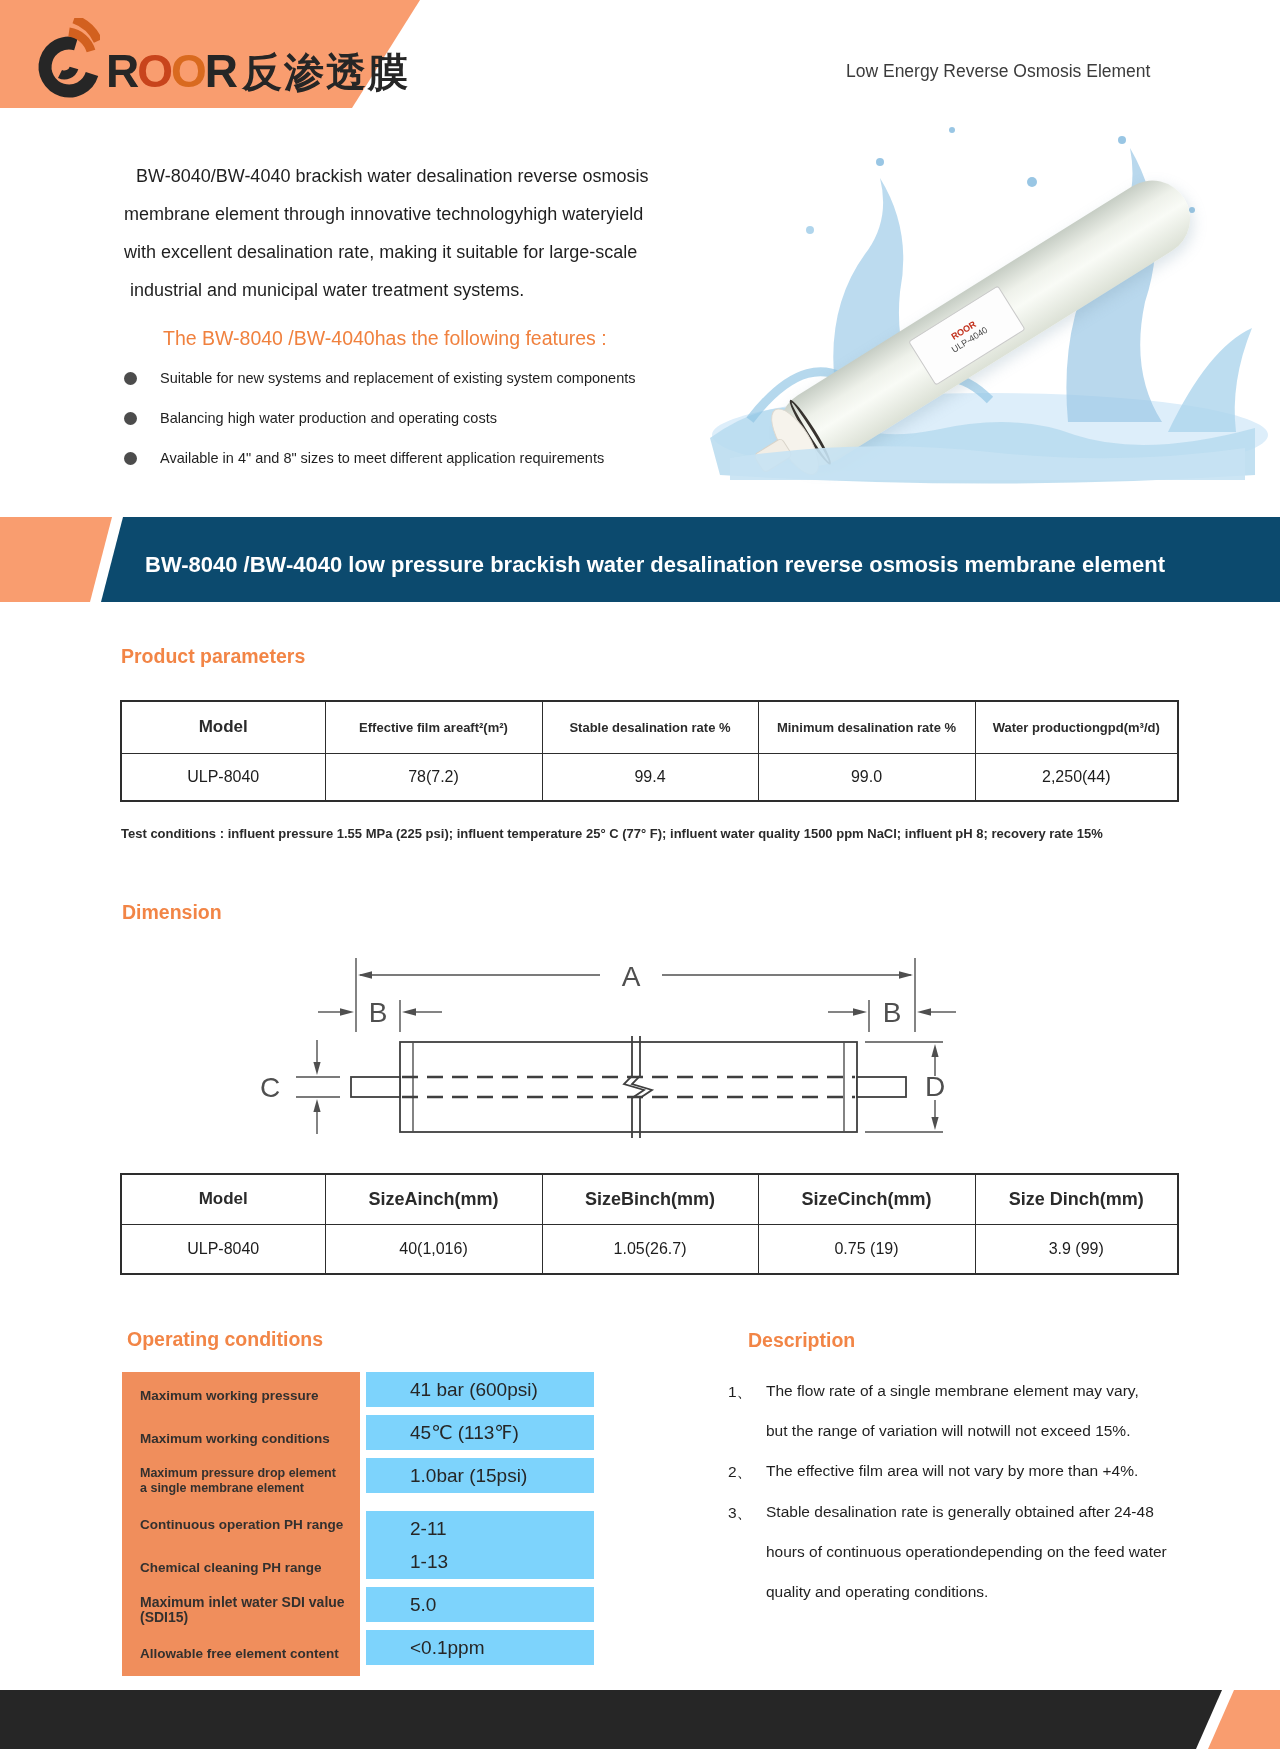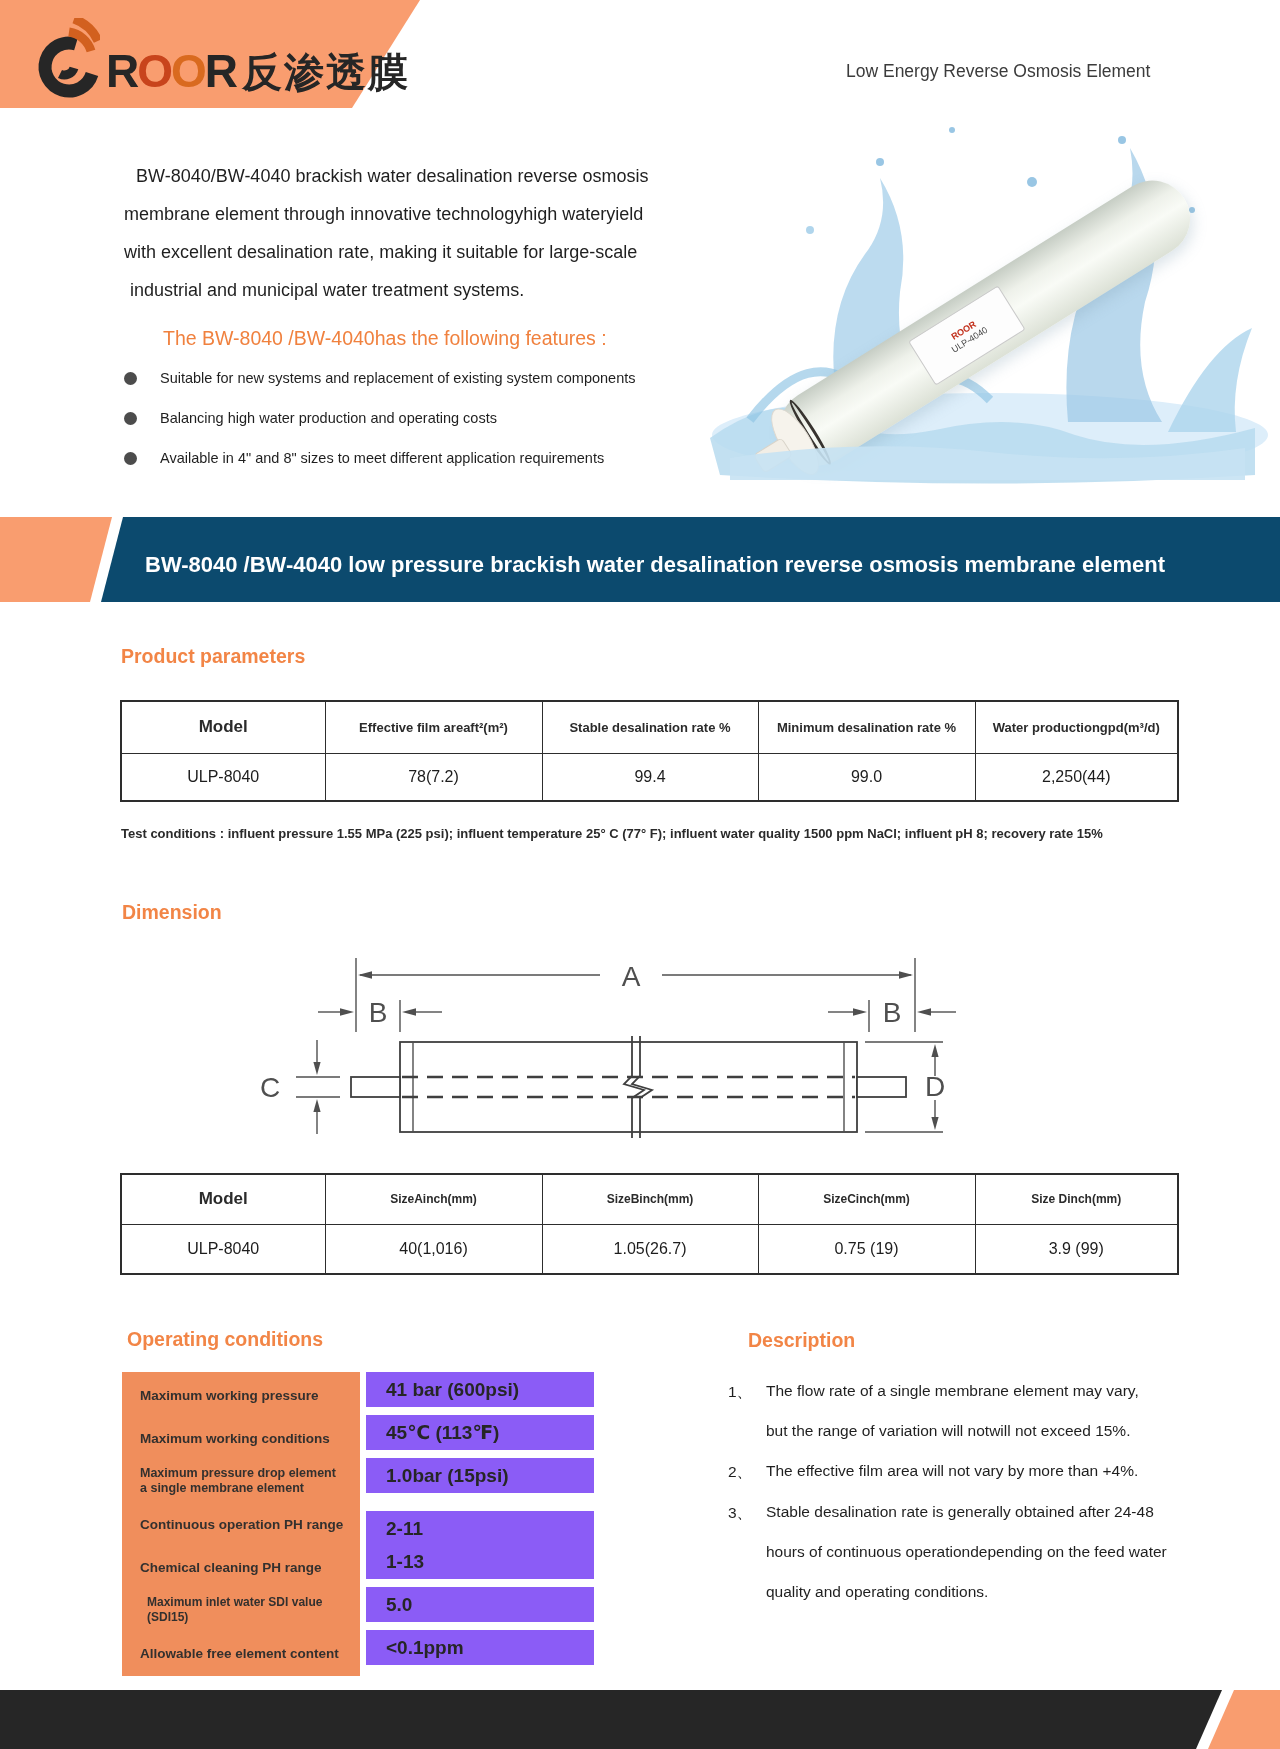--- a/index.html
+++ b/index.html
@@ -33,39 +33,39 @@
   table.sheet{border-collapse:collapse;table-layout:fixed;background:#fff;}
   table.sheet td,table.sheet th{border:1.4px solid #2d2d2d;text-align:center;vertical-align:middle;padding:0;}
   table.sheet{border:2.5px solid #2d2d2d;}
   .t1 col:nth-child(1){width:204px;}.t1 col:nth-child(2){width:217px;}
   .t1 col:nth-child(3){width:216px;}.t1 col:nth-child(4){width:217px;}
   .t1 col:nth-child(5){width:203px;}
   .t1 tr.hd{height:52px;} .t1 tr.dt{height:48px;}
   .t2 tr.hd{height:50px;} .t2 tr.dt{height:50px;}
   .th-model{font-size:17px;font-weight:700;}
   .t1 .th-sm{font-size:13px;font-weight:700;}
-  .t2 .th-sm{font-size:12px;font-weight:700;}
+  .t2 .th-sm{font-size:18px;font-weight:700;}
   .td-val{font-size:16px;color:#1d1d1d;}
   .test-cond{left:121px;top:826px;width:1075px;font-size:13px;font-weight:700;color:#2a2a2a;}
   
   .diagram{left:0;top:950px;}
   .diagram text{fill:#4f4f4f;font-size:28px;font-family:"Liberation Sans","DejaVu Sans",sans-serif;}
   .diagram .ln{stroke:#4f4f4f;stroke-width:1.4;fill:none;}
   .diagram .bd{stroke:#3f3f3f;stroke-width:1.8;fill:#ffffff;}
   .diagram .dash{stroke:#3f3f3f;stroke-width:2.4;fill:none;stroke-dasharray:16 9;}
   .diagram .ah{fill:#4f4f4f;}
   
   .op-label{left:122px;width:238px;height:46px;background:#F08E5C;display:flex;flex-direction:column;
             justify-content:center;padding-left:18px;box-sizing:border-box;}
   .op-label span{font-size:13.5px;font-weight:700;color:#33302e;line-height:15px;}
   .op-label span:empty{display:none;}
-  .op-label.small span{font-size:12px;margin-left:7px;}
+  .op-label.small span{font-size:14px;}
   .op-label.twoline span{font-size:12.5px;}
-  .op-value{left:366px;width:228px;height:35px;background:#8b5cf6;display:flex;align-items:center;
-            padding-left:20px;box-sizing:border-box;font-size:19px;color:#262626;font-weight:bold;}
+  .op-value{left:366px;width:228px;height:35px;background:#7dd3fc;display:flex;align-items:center;
+            padding-left:44px;box-sizing:border-box;font-size:19px;color:#262626;}
   
   .desc-num{left:728px;font-size:15.5px;color:#1f1f1f;}
   .desc-line{left:766px;font-size:15.5px;color:#1f1f1f;}
   
   .footer-black{left:0;top:1690px;width:1280px;height:59px;background:#262626;
         clip-path:polygon(0 0,1222px 0,1196px 59px,0 59px);}
   .footer-orange{left:1190px;top:1690px;width:90px;height:59px;background:#F99D6F;
         clip-path:polygon(44px 0,90px 0,90px 59px,18px 59px);}
   
   .splash-wrap{left:690px;top:90px;width:590px;height:395px;}

